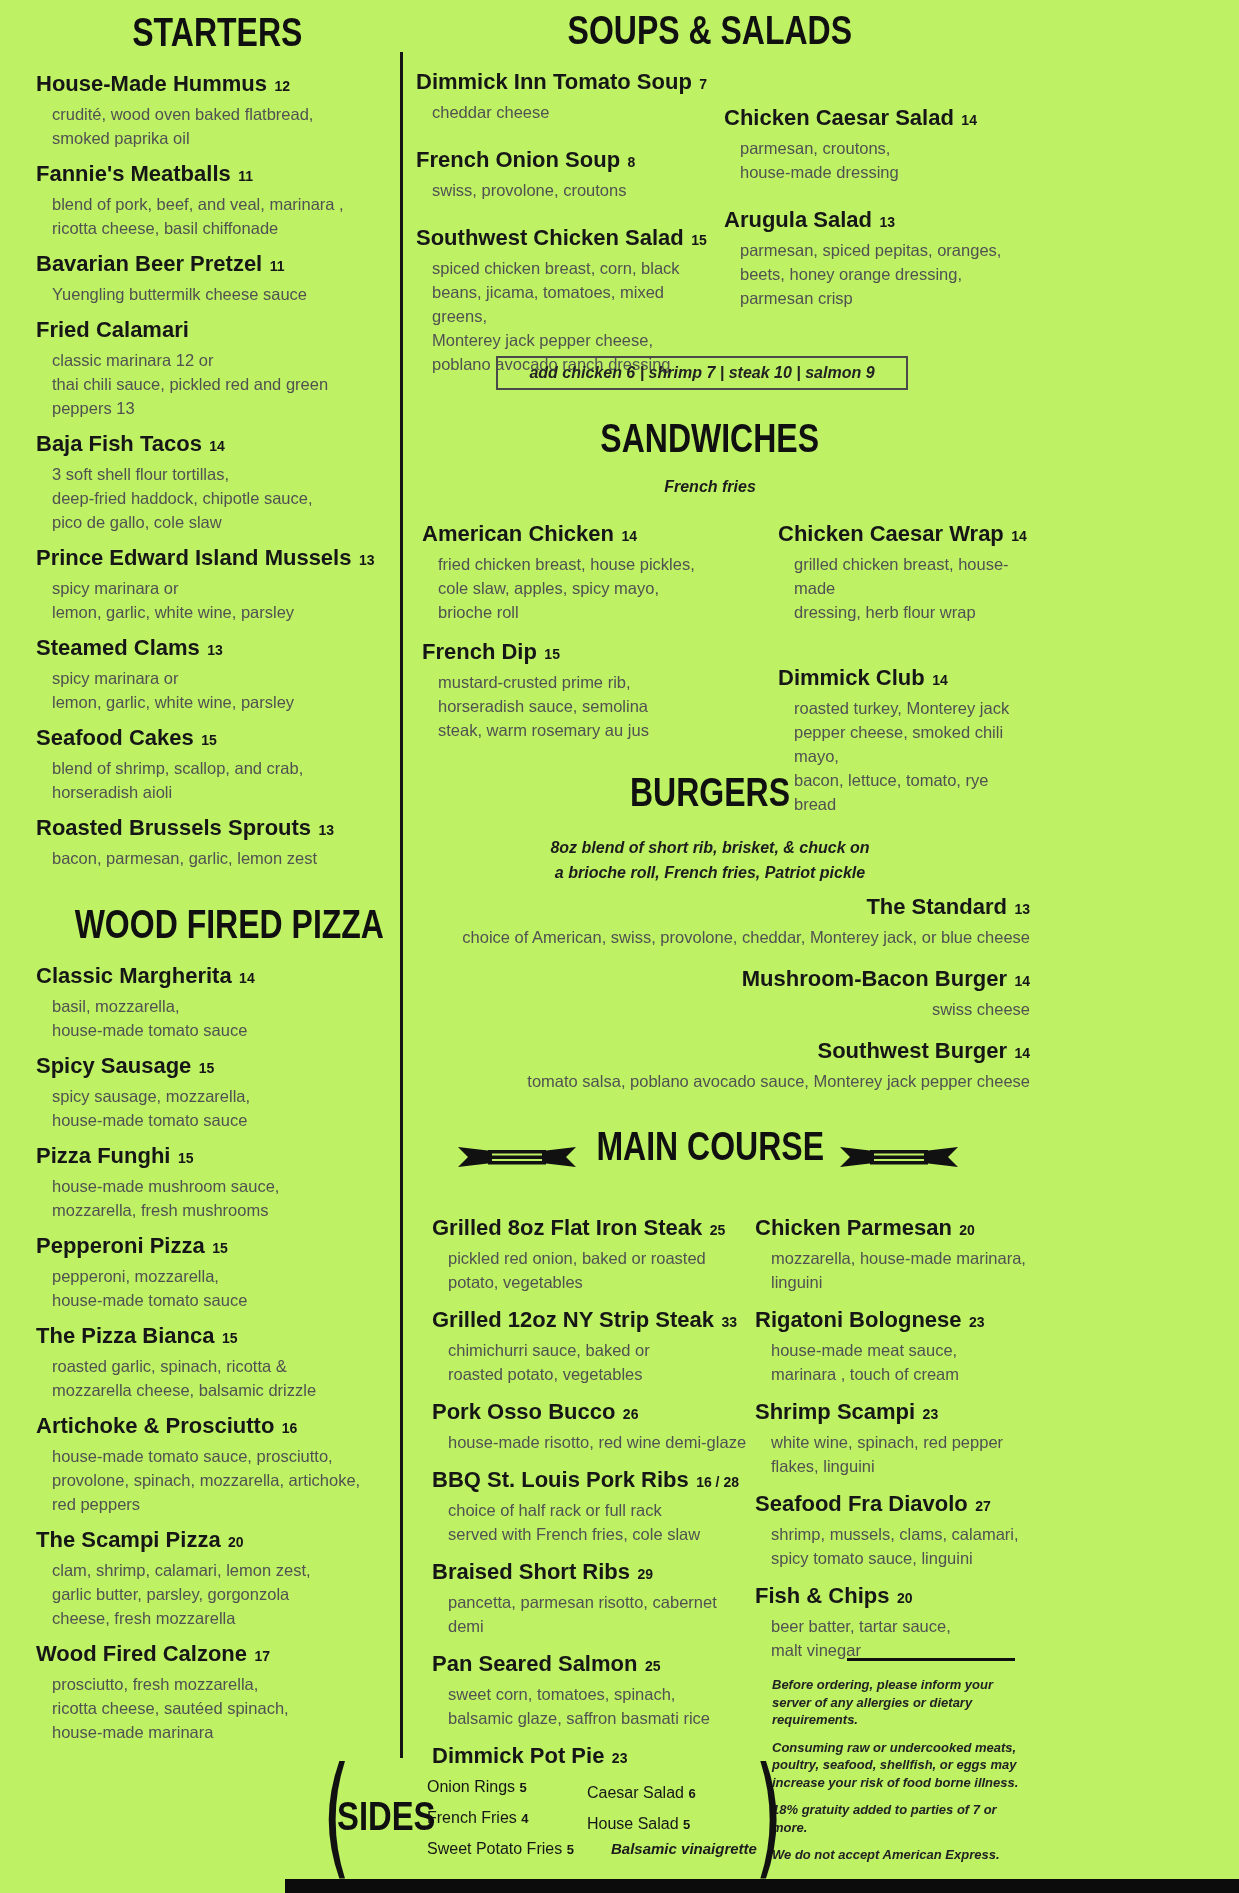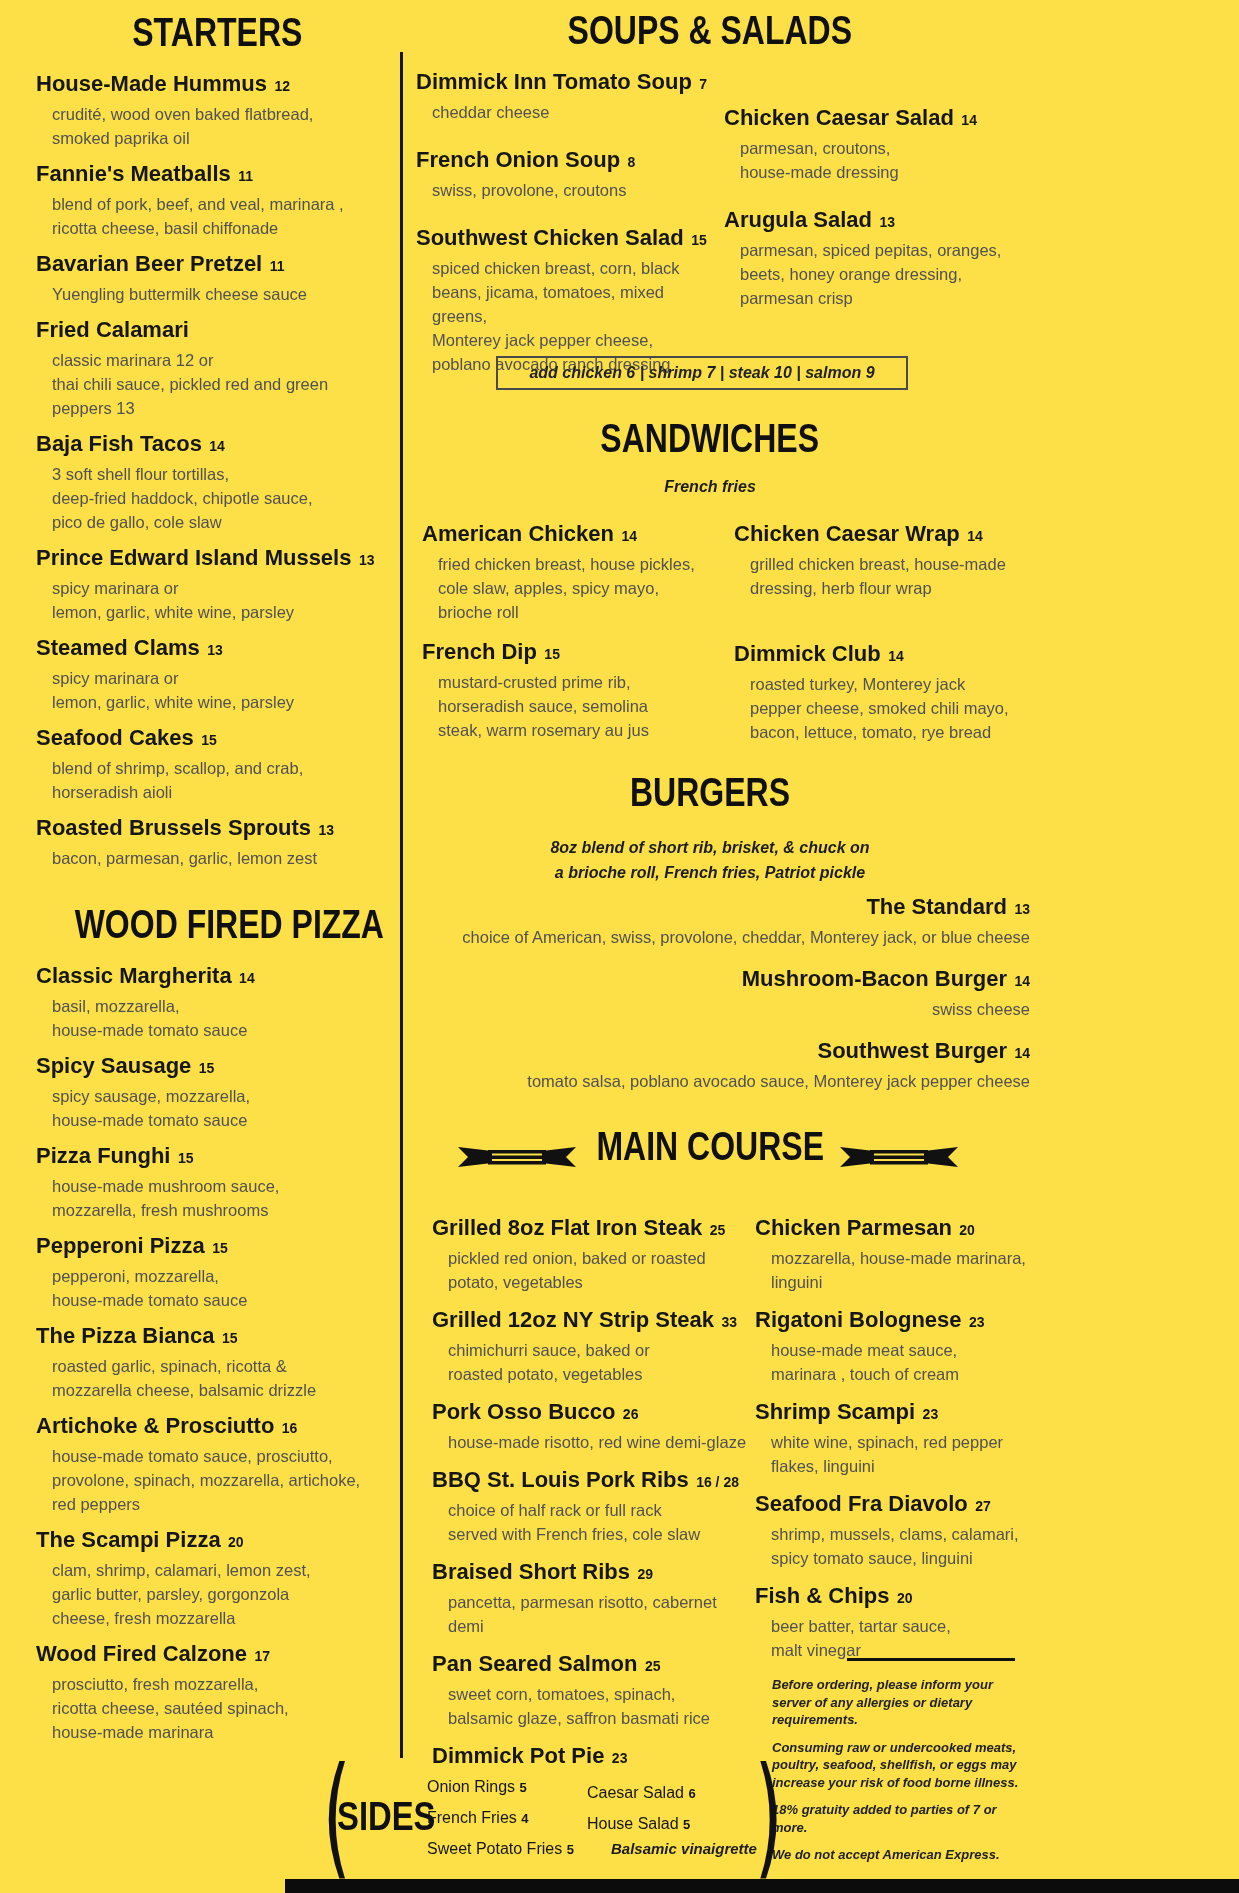--- a/index.html
+++ b/index.html
@@ -1,38 +1,38 @@
 <!DOCTYPE html>
 <html><head>
 <meta charset="utf-8">
 <style>
   html,body{margin:0;padding:0;background:#e9e9e9;}
   .page{
-    position:relative;width:1239px;height:1893px;background:#fde047;margin:0 auto;
+    position:relative;width:1239px;height:1893px;background:#bef264;margin:0 auto;
     font-family:"Liberation Sans","DejaVu Sans",sans-serif;color:#141414;overflow:hidden;
   }
   
   .sec-title{margin:0;text-align:center;font-size:40px;line-height:48px;font-weight:900;color:#101010;letter-spacing:0;}
   .sec-title .tt{display:inline-block;transform:scaleX(0.8);transform-origin:center;white-space:nowrap;}
   
   .col-left{position:absolute;left:36px;top:8px;width:362px;}
   .col-left .sec-title{margin-bottom:14px;}
   .col-left .pizza-title{margin-top:30px;}
   .col-right{position:absolute;left:410px;top:0;width:829px;height:1893px;}
   .vdivider{position:absolute;left:400px;top:52px;width:3px;height:1706px;background:#151515;}
   
   .item{margin-bottom:10px;}
   .item-head{line-height:28px;white-space:nowrap;}
   .item-name{font-size:22px;font-weight:700;color:#161616;}
   .item-mid{font-size:14px;font-weight:700;color:#161616;}
   .item-price{font-size:14px;font-weight:700;color:#161616;margin-left:3px;}
   .item-desc{margin-top:2px;padding-left:16px;font-size:16.5px;line-height:24px;color:#515151;white-space:pre-line;}
   .list-soup .item{margin-bottom:22px;}
   .list-s .item{margin-bottom:14px;}
-  .list-gap .item{margin-bottom:40px;}
+  .list-gap .item{margin-bottom:40px;margin-left:44px;}
   .list-main .item{margin-bottom:12px;}
   .centered .item{margin-bottom:16px;text-align:right;}
   .centered .item-desc{padding-left:0;}
   
   .soups-title{position:absolute;top:6px;left:0;width:600px;}
   .soups-left{position:absolute;top:68px;left:6px;width:296px;}
   .soups-right{position:absolute;top:104px;left:314px;width:296px;}
   .addons-box{position:absolute;box-sizing:border-box;top:356px;left:86px;width:412px;border:2px solid #4a4a4a;
     padding:6px 10px;text-align:center;font-style:italic;font-weight:700;font-size:16px;color:#222;}
   .sandwiches-title{position:absolute;top:414px;left:0;width:600px;}

